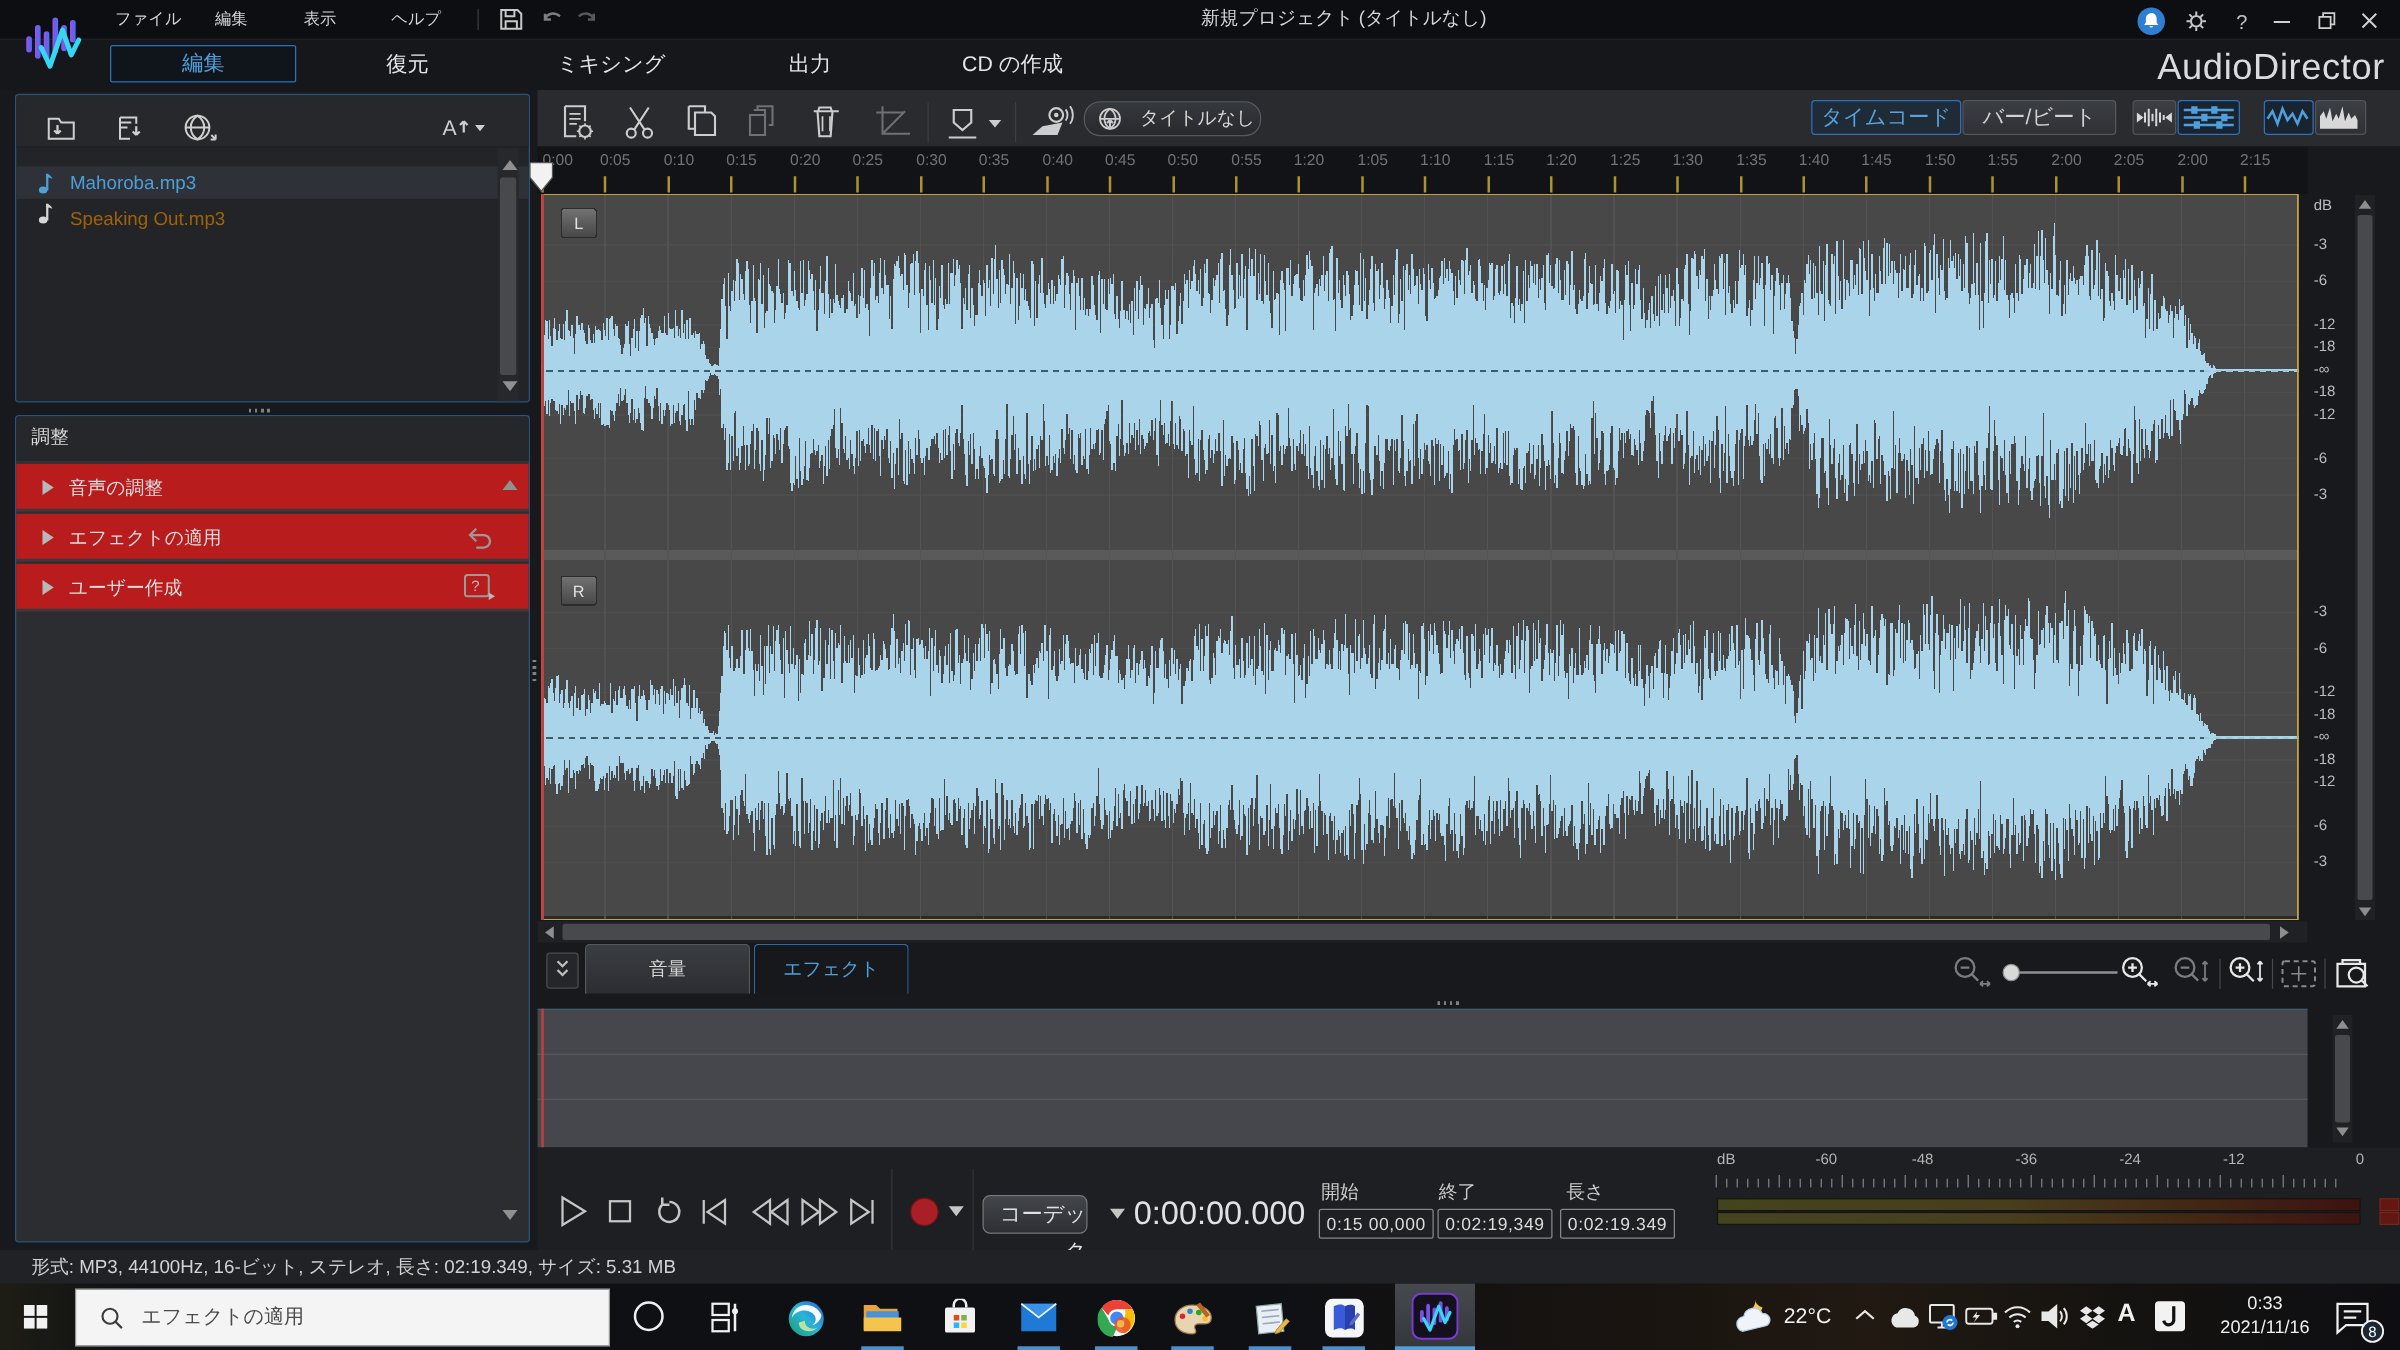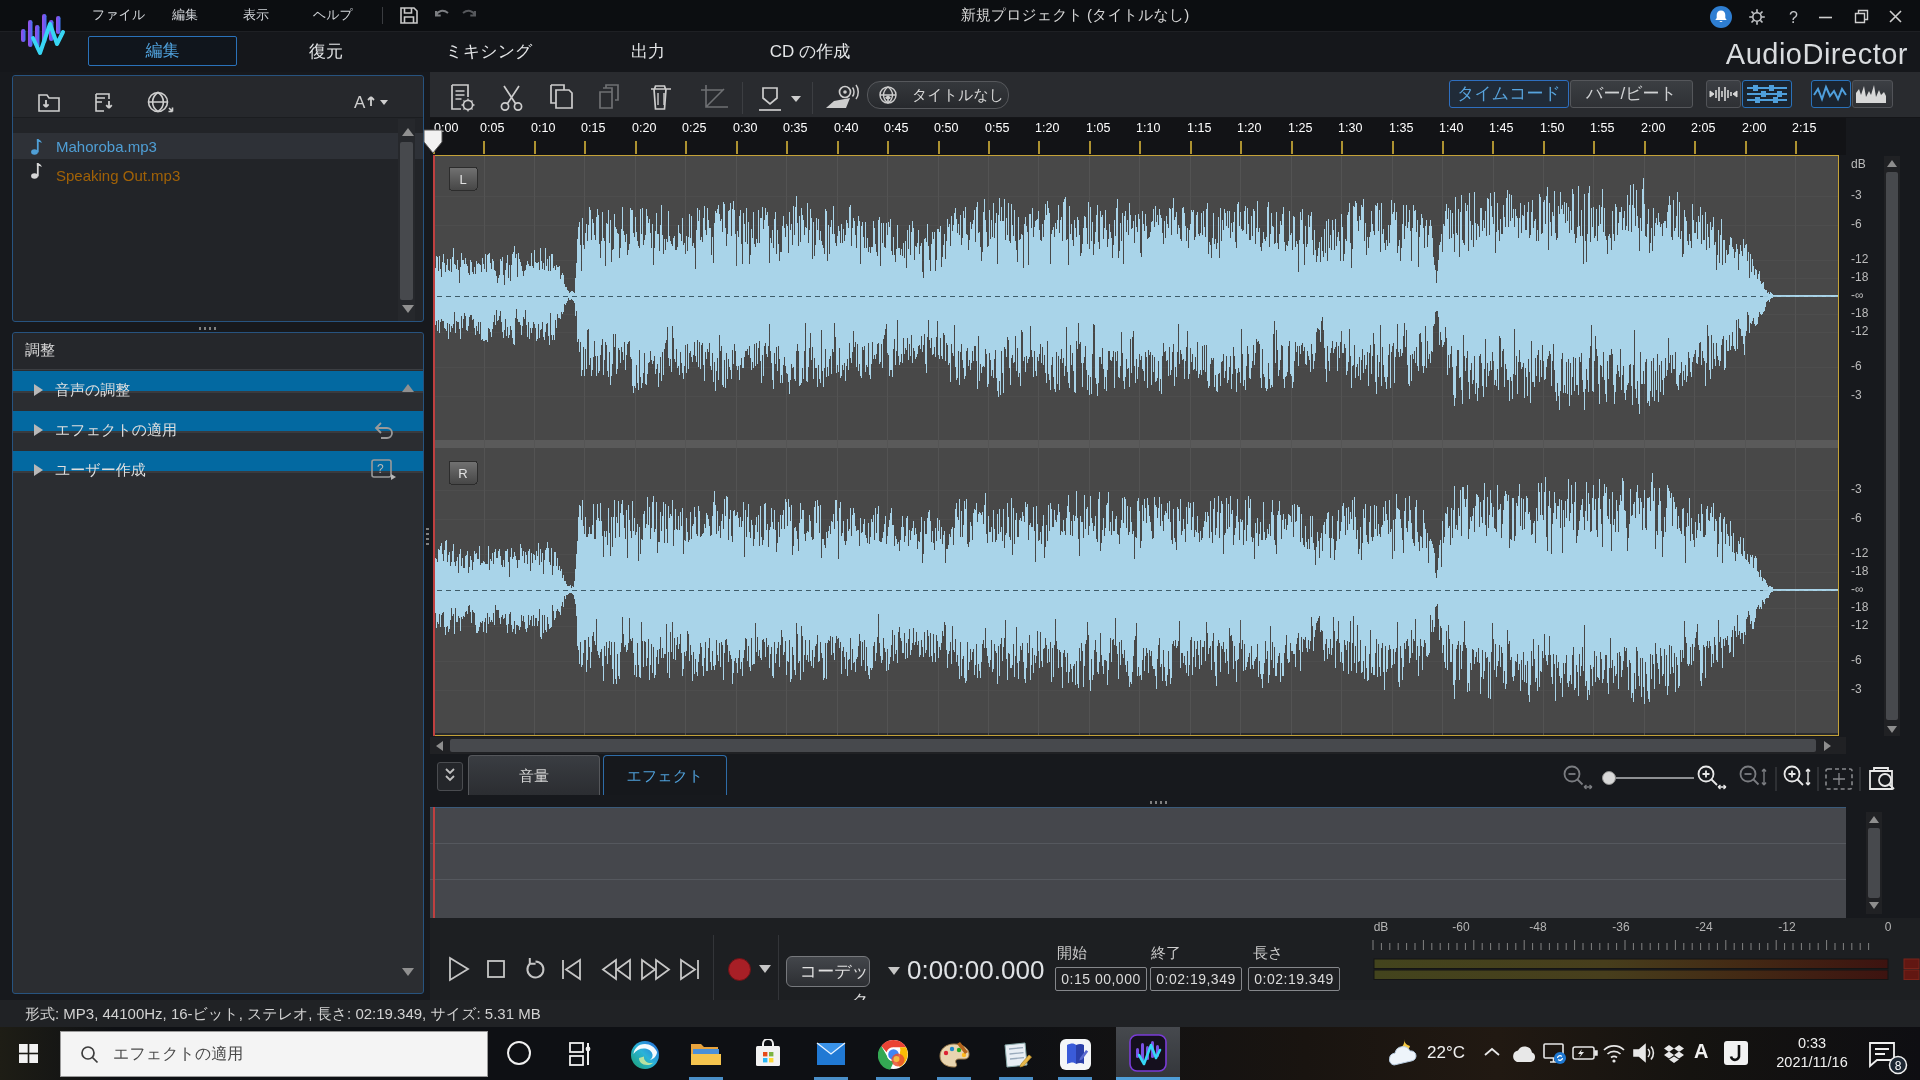--- a/index.html
+++ b/index.html
@@ -9,26 +9,26 @@
 .tabrow{position:absolute;left:0;top:31px;width:1920px;height:41px;background:#15171b;border-top:1px solid #1e2024}
 .menu{position:absolute;top:0;height:30px;line-height:30px;color:#d3d6da;font-size:13px}
 .title-c{position:absolute;top:0;left:860px;width:430px;height:30px;line-height:30px;text-align:center;color:#d6d6d6;font-size:15px}
 .tab{position:absolute;top:36px;height:31px;line-height:31px;color:#e4e6e8;font-size:17px;text-align:center}
 .tabsel{position:absolute;left:88px;top:36px;width:149px;height:30px;border:1px solid #2a72ba;background:#10151c;border-radius:2px;color:#4fa0da;font-size:17px;line-height:28px;text-align:center}
 .adtext{position:absolute;top:38px;right:12px;color:#d9dcdf;font-size:29px;letter-spacing:0.5px}
 .panel{position:absolute;border:1px solid #27537f;border-radius:3px;background:#222428}
 .ptool{position:absolute;left:0;top:0;width:100%;height:42px;background:#26282c;border-bottom:1px solid #1b1d20;border-radius:3px 3px 0 0}
 .filesel{position:absolute;width:410px;height:26px;background:#2e3137}
 .fname{position:absolute;font-size:15px}
-.srow{position:absolute;left:0;width:100%;height:22px;background:#0369a1;border-bottom:2px solid #393b3f;color:#dedede;font-size:15px}
+.srow{position:absolute;left:0;width:100%;height:38px;background:#b91c1c;border-bottom:2px solid #393b3f;color:#dedede;font-size:15px}
 .srow .arr{position:absolute;left:21px;top:13px;width:0;height:0;border-left:9px solid #b8b8b8;border-top:6px solid transparent;border-bottom:6px solid transparent}
 .srow .txt{position:absolute;left:42px;top:10px}
 .wtool{position:absolute;left:430px;top:72px;width:1490px;height:46px;background:#292b2f;border-bottom:1px solid #141518}
 .ruler{position:absolute;left:430px;top:118px;width:1416px;height:37px;background:#121316}
-.rlab{position:absolute;top:3px;color:#ffffff;font-size:12.5px}
+.rlab{position:absolute;top:3px;color:#737373;font-size:12.5px}
 .rtick{position:absolute;top:23px;width:2px;height:13px;background:#ad9231}
 .dbl{position:absolute;left:1851px;width:30px;color:#bcbcbc;font-size:12px}
 .vsb{position:absolute;left:1884px;top:156px;width:16px;height:580px;background:#202124}
 .hsb{position:absolute;left:430px;top:737px;width:1416px;height:17px;background:#202124}
 .thumb{background:#47494d;border-radius:2px;position:absolute}
 .sbarrow{position:absolute;width:0;height:0}
 .t2{position:absolute;top:755px;height:42px;font-size:15px;text-align:center}
 .fxarea{position:absolute;left:430px;top:807px;width:1416px;height:111px;background:#45474c;border-top:1px solid #3a5a7a}
 .fxrow{position:absolute;left:0;width:100%;height:1px;background:#55585e}
 .transport{position:absolute;left:430px;top:918px;width:1490px;height:82px;background:#1d1f22}

